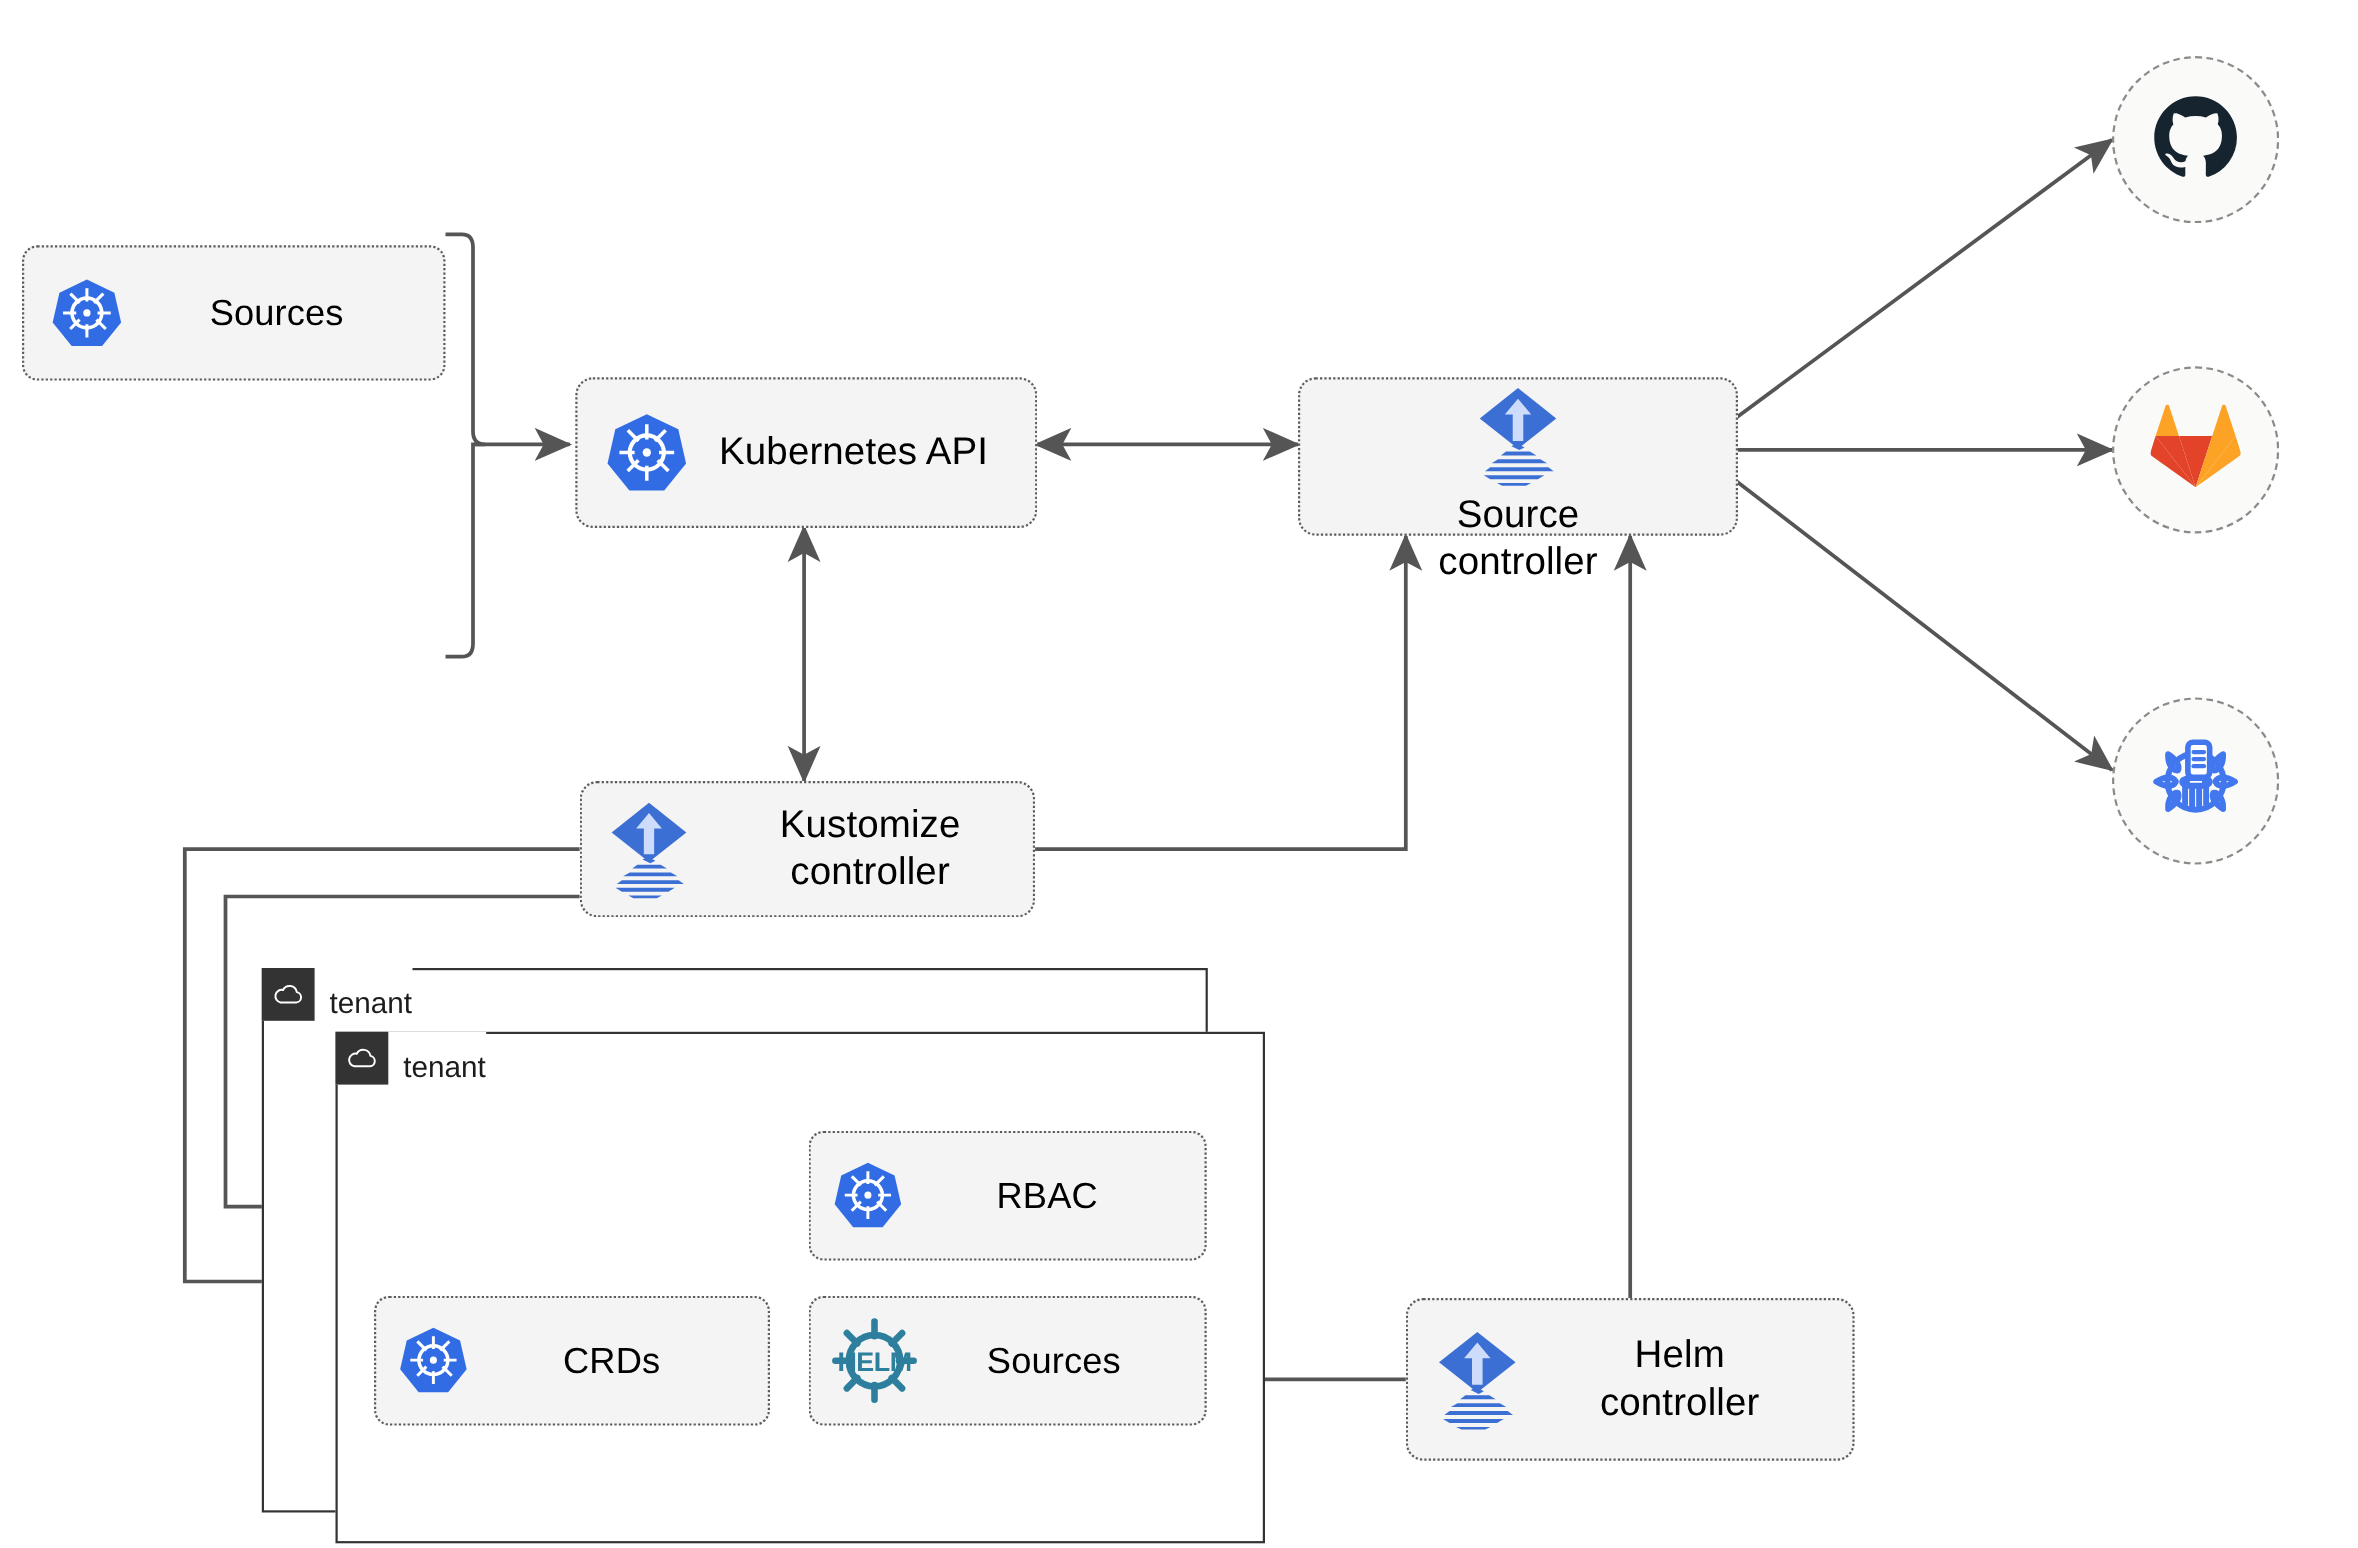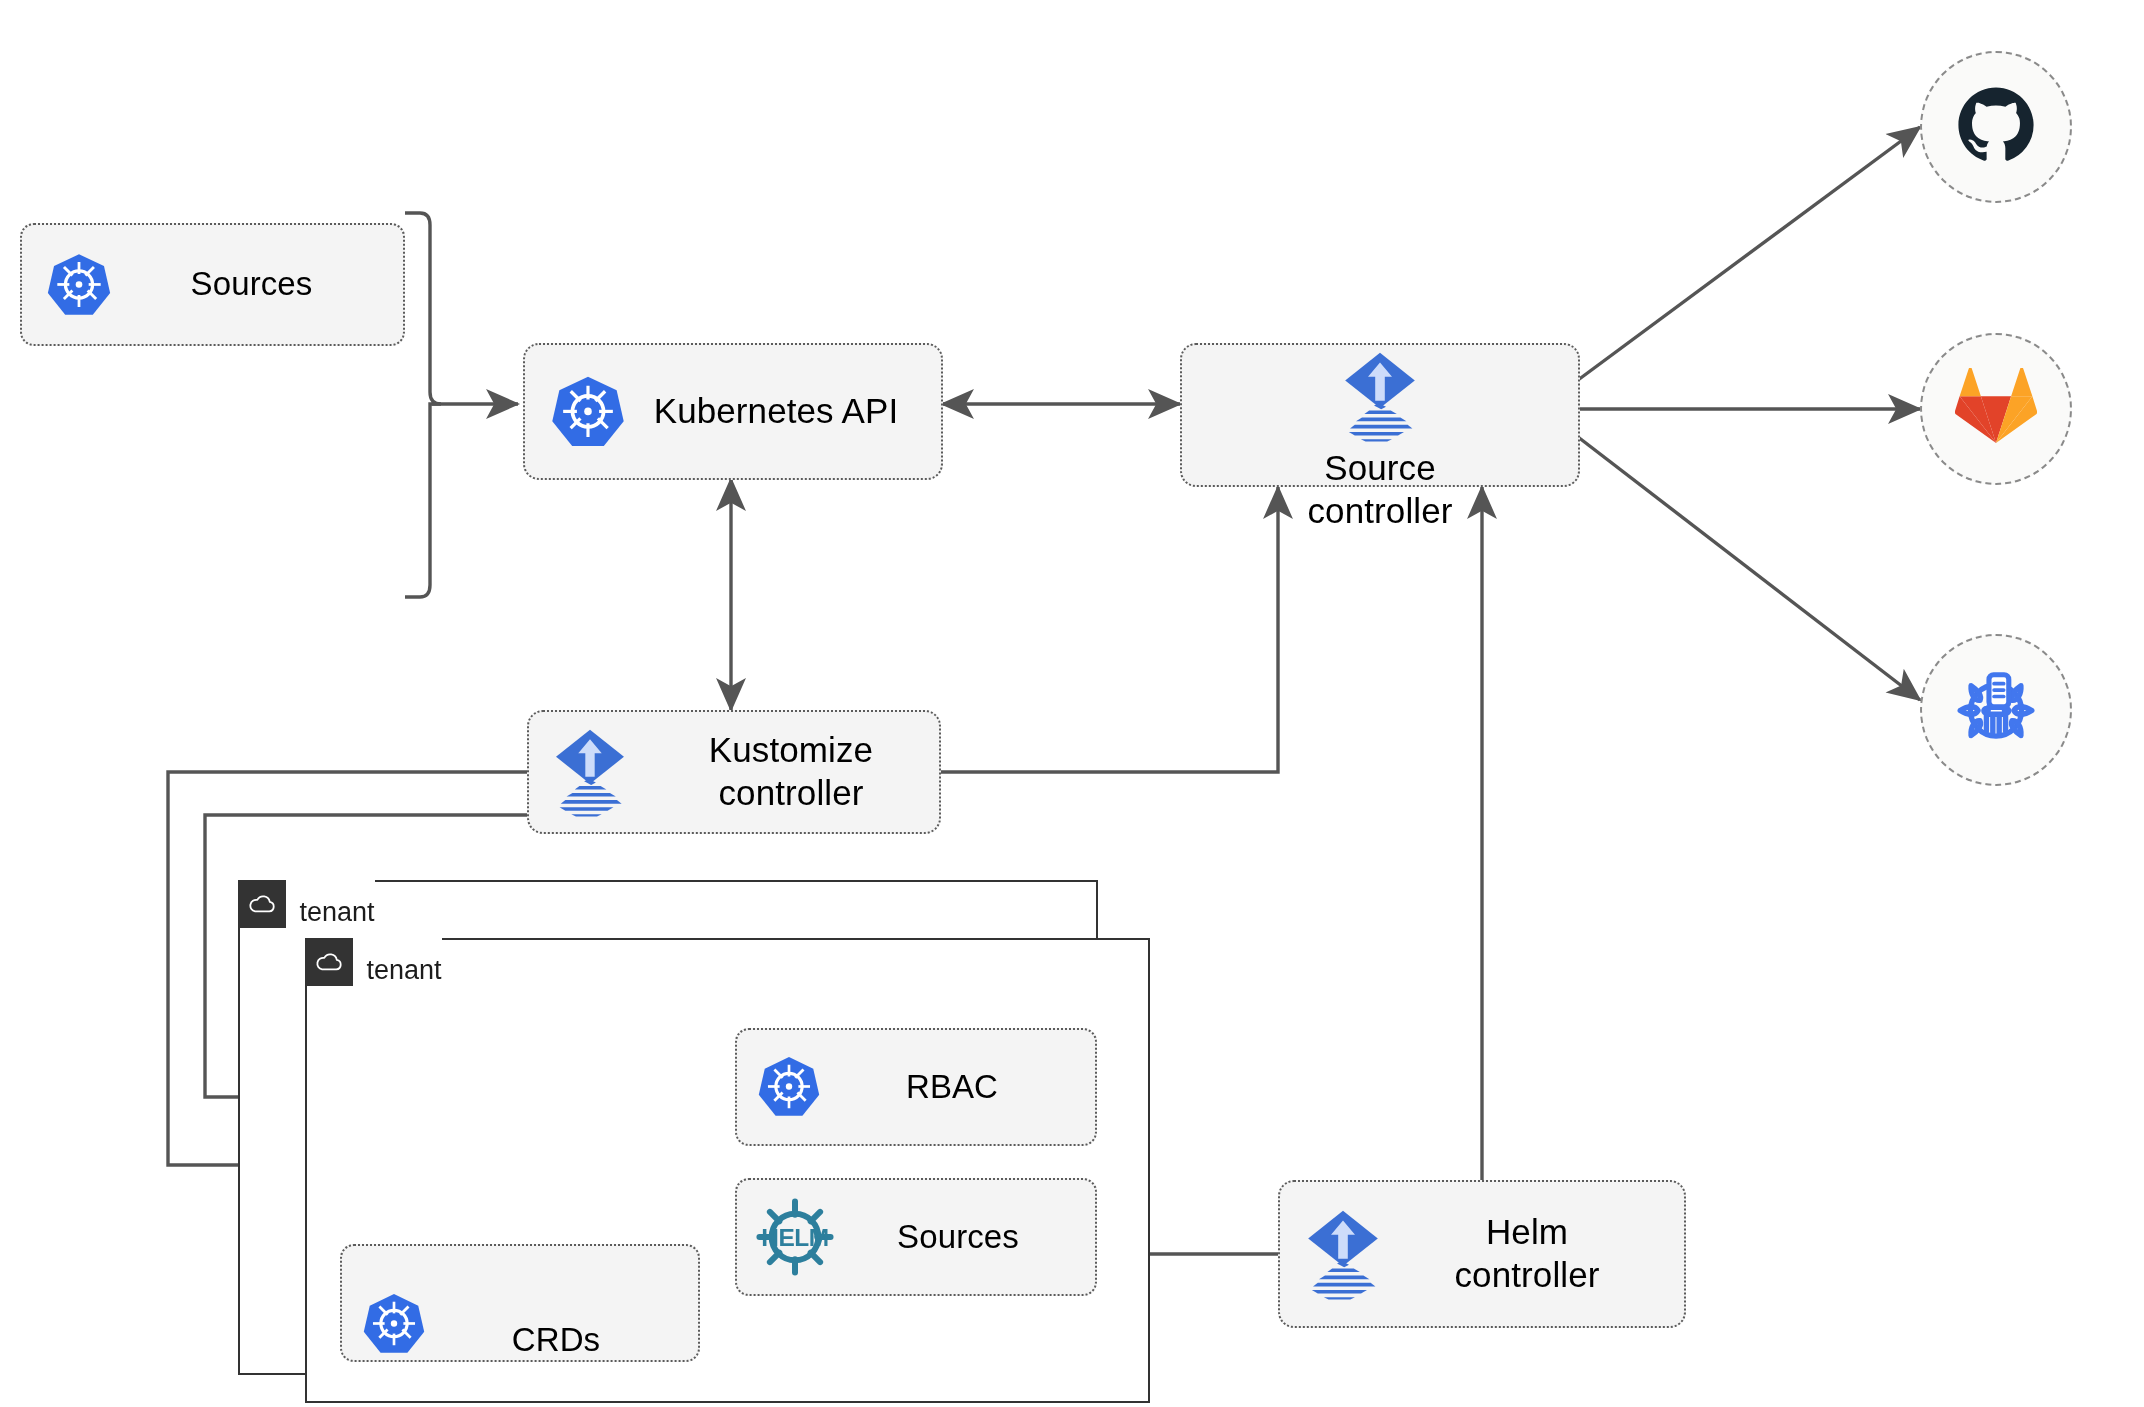--- a/index.html
+++ b/index.html
@@ -261,21 +261,21 @@
             <path d="M39.2 38.2l1.9-1.9 8 8-1.9 1.9z"></path>
           <path d="M45.1 14l1.9 1.9-8 8-1.9-1.9z"></path>
             <path d="M24.8 36.3l1.9 1.9-8 8-1.9-1.9z"></path>
           <path d="M32 17.2a14.3 14.3 0 1 0 0 28.6 14.3 14.3 0 0 0 0-28.6zm0 3.1a11.2 11.2 0 1 1 0 22.4 11.2 11.2 0 0 1 0-22.4z"></path>
         </g>
       </svg>
     </span>
     <span class="lbl">RBAC</span>
   </div>
 
-  <div class="node pill" style="left:340px;top:1244px;width:360px;height:118px;padding:0 16px;align-items:flex-end;">
+  <div class="node pill" style="left:340px;top:1178px;width:360px;height:118px;padding:0 16px;">
     <span class="ico" style="width:72px;height:72px;">
       <svg viewBox="0 0 64 64" width="66" height="66" aria-hidden="true">
         <path d="M32 3 L55.5 14.2 L61.3 39.6 L45 59.9 L19 59.9 L2.7 39.6 L8.5 14.2 Z" fill="#326ce5"></path>
         <g fill="#ffffff">
           <circle cx="32" cy="31.5" r="3.1"></circle>
           <path d="M30.7 10.4h2.6v11.3h-2.6z"></path>
             <path d="M30.7 41.3h2.6v11.3h-2.6z"></path>
           <path d="M11.6 30.2h11.3v2.6H11.6z"></path>
             <path d="M41.1 30.2h11.3v2.6H41.1z"></path>
           <path d="M16.9 15.9l1.9-1.9 8 8-1.9 1.9z"></path>

